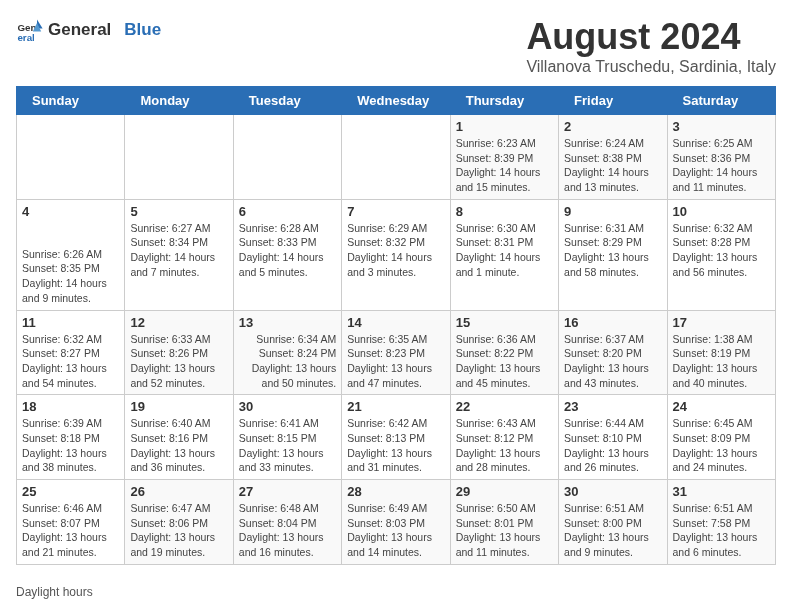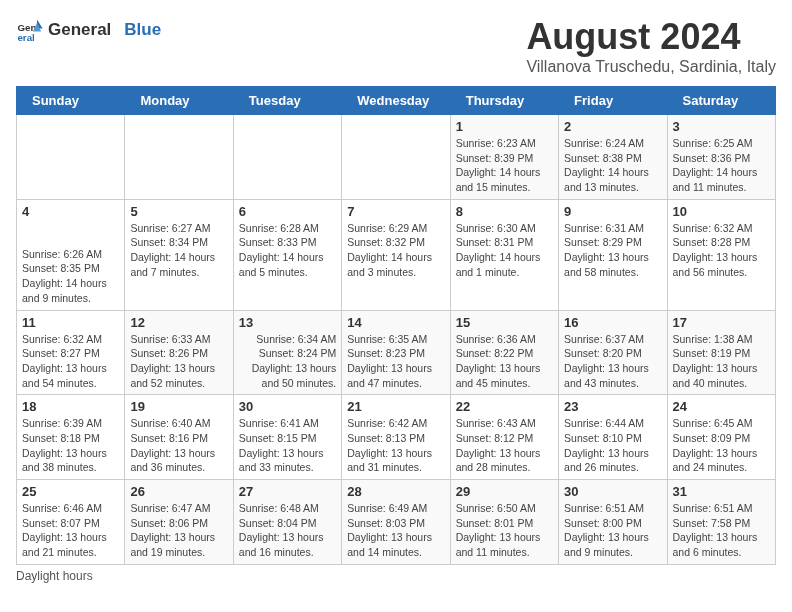--- a/index.html
+++ b/index.html
@@ -75,21 +75,21 @@
     }
     .day-info {
       font-size: 10.5px;
       color: #444;
       line-height: 1.4;
     }
     .empty-cell {
       background: #fff !important;
     }
     .footnote {
-      margin-top: 4px;
+      margin-top: 20px;
       font-size: 12px;
       color: #555;
     }
   </style>
 </head>
 <body>
 
 <div class="header-area">
   <div class="logo">
     <svg class="logo-icon" viewBox="0 0 40 40">

